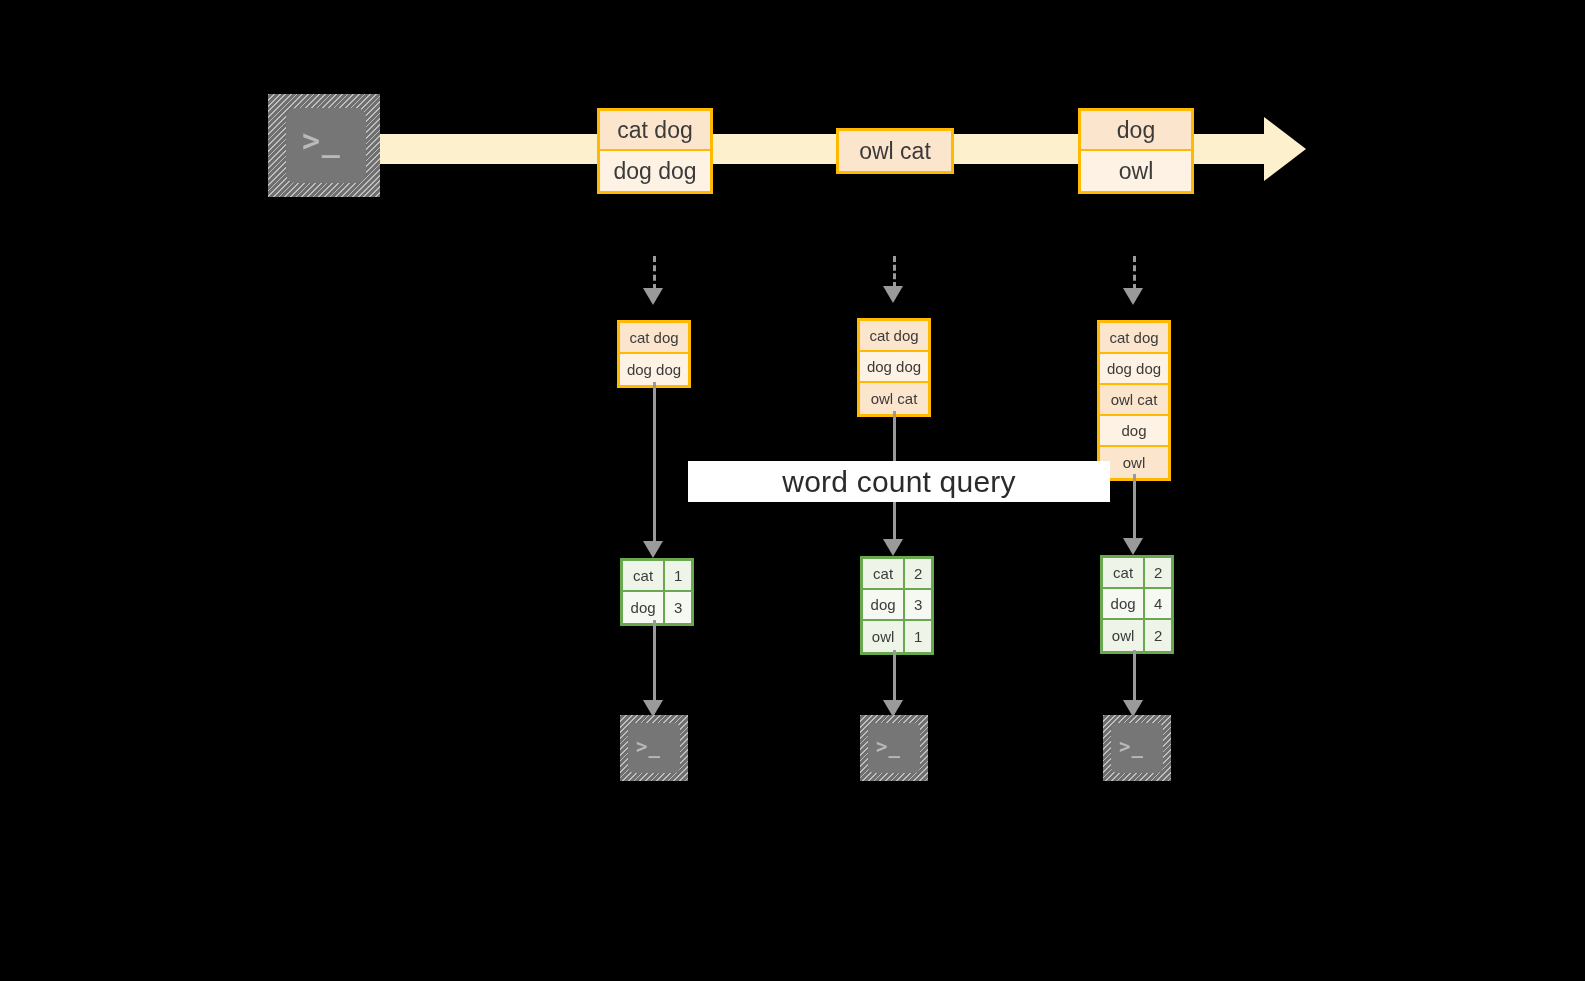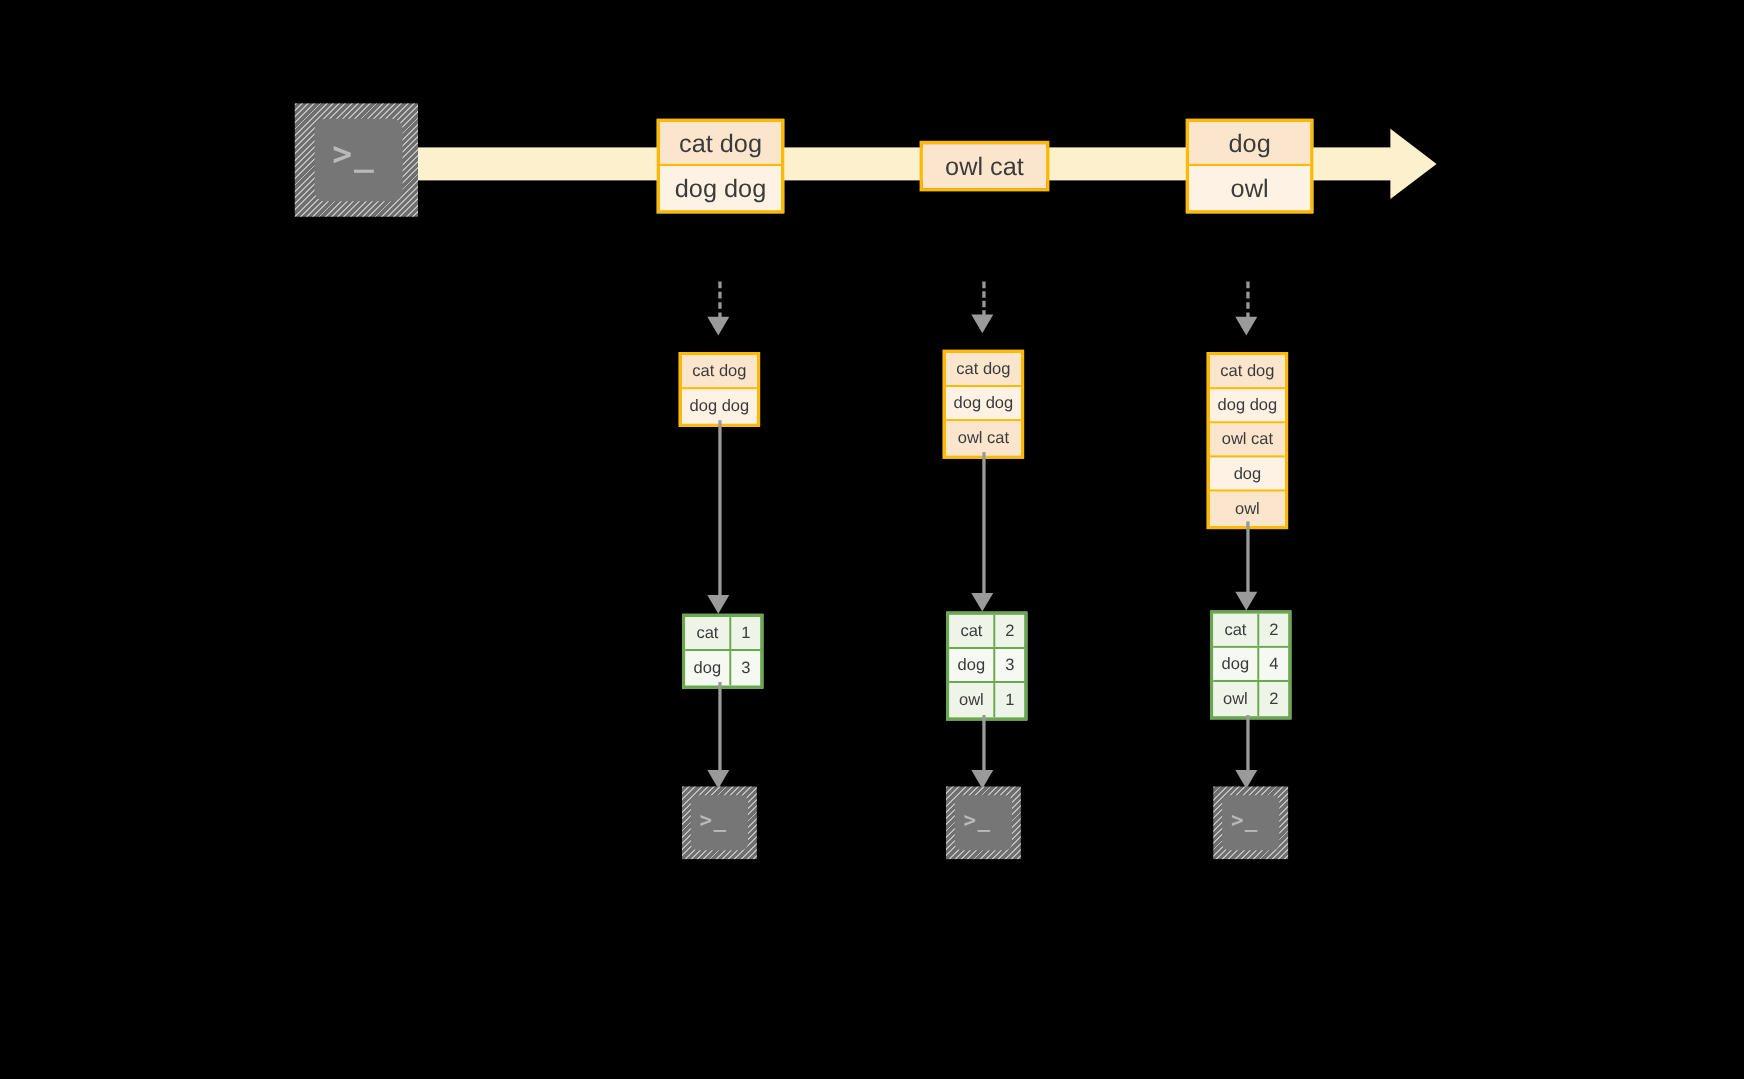--- a/index.html
+++ b/index.html
@@ -274,14 +274,17 @@
 
   <div class="vline" style="left:1133px; top:650px; height:56px;"></div>
   <div class="vhead" style="left:1123px; top:700px;"></div>
 
   <div class="term" style="left:1103px; top:715px; width:68px; height:66px;">
     <div class="hatch"></div>
     <div class="body" style="left:8px; top:8px; width:52px; height:50px;"></div>
     <div class="prompt" style="left:16px; top:22px; font-size:19px;">&gt;_</div>
   </div>
 
+  <div class="label-band" style="left:688px; top:461px; width:422px; height:41px;">
+    <span>word count query</span>
+  </div>
 
 </div>
 
 </body></html>

